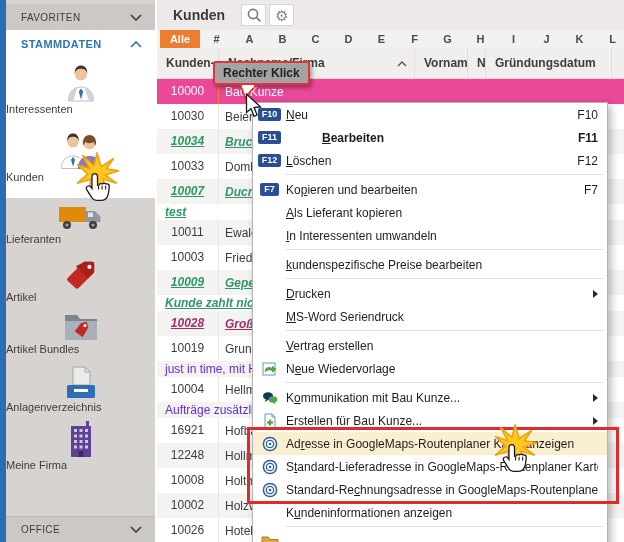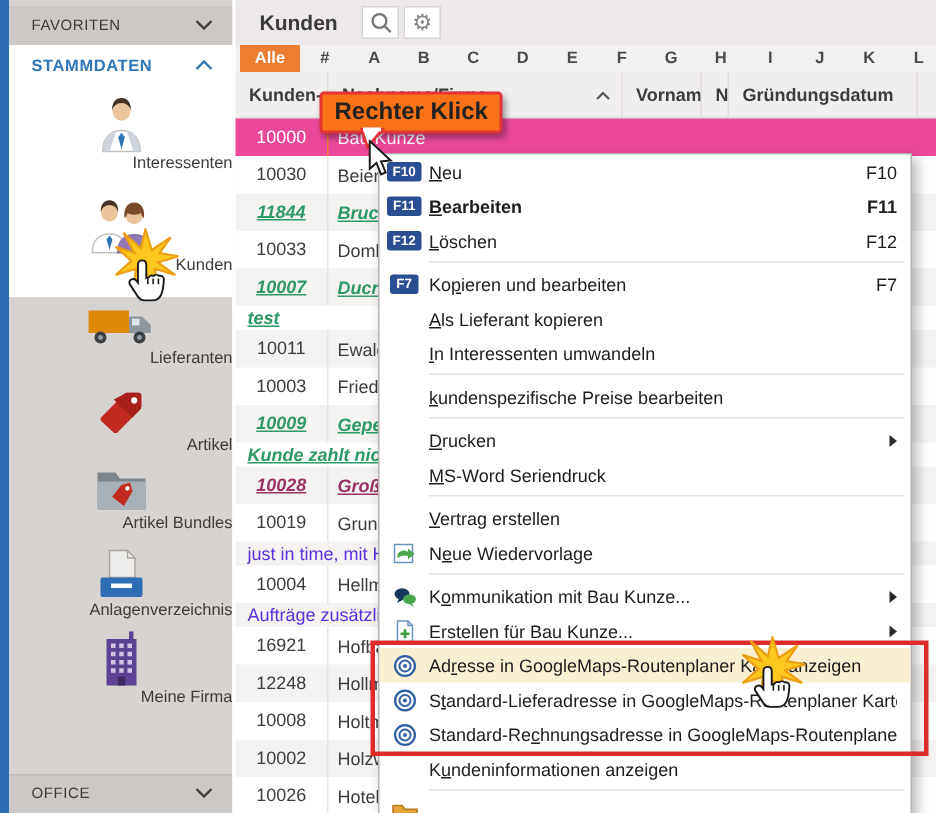--- a/index.html
+++ b/index.html
@@ -11,21 +11,21 @@
   .accent-stripe{position:absolute;left:0;top:0;width:6px;height:100%;background:#2A6DB4;}
   .sec-header{position:absolute;left:6px;right:0;height:26px;display:flex;align-items:center;
       justify-content:space-between;padding:0 13px 0 15px;font-size:10px;font-weight:normal;
       color:#3D3C3B;letter-spacing:.4px;background:#CBC8C6;box-sizing:border-box;}
   #fav-header{top:4px;}
   #office-header{bottom:0;border-top:1px solid #BDBAB8;}
   .white-panel{position:absolute;left:6px;right:0;top:30px;height:168px;background:#FFFFFF;}
   .stamm-header{position:absolute;left:6px;right:0;top:32px;height:24px;display:flex;align-items:center;
       justify-content:space-between;padding:0 13px 0 15px;font-size:11px;font-weight:bold;
       color:#2E75B6;letter-spacing:.4px;box-sizing:border-box;}
-  .side-item{position:absolute;left:6px;width:149px;text-align:right;cursor:pointer;}
+  .side-item{position:absolute;left:6px;width:149px;text-align:left;cursor:pointer;}
   .side-item .icn{display:block;margin:0 auto;}
   .side-label{font-size:11px;color:#3D3C3B;margin-top:1px;}
 
   
   .topbar{position:absolute;left:155px;top:0;width:469px;height:30px;background:#ECE9E8;
       border-left:2px solid #fff;display:flex;align-items:center;box-sizing:border-box;}
   .tb-title{font-size:14px;font-weight:bold;color:#3A3A3A;margin:0 16px 0 16px;}
   .seg{height:22px;background:#fff;border:1px solid #D6D3D1;display:flex;align-items:center;
       justify-content:center;box-sizing:border-box;}
   #seg-icon{width:25px;}
@@ -60,36 +60,36 @@
   .lrow{height:16px;line-height:16px;font-size:12px;padding-left:8px;white-space:nowrap;overflow:hidden;}
   .lrow.alt{background:#F5F3F1;}
   .st-green{color:#2E9966;font-weight:bold;font-style:italic;text-decoration:underline;}
   .st-maroon{color:#993366;font-weight:bold;font-style:italic;text-decoration:underline;}
   .st-violet{color:#5B2EDC;}
 
   
   .menu{position:absolute;left:252px;top:102px;width:356px;height:452px;background:#fff;
       border:1px solid #B5B2AF;box-shadow:3px 3px 8px rgba(0,0,0,.28);z-index:30;box-sizing:border-box;}
   .menu-item{display:flex;align-items:center;height:23px;padding-right:9px;font-size:12px;color:#1D1D1D;cursor:pointer;}
-  .menu-item.bold{font-weight:bold;}
+  .menu-item.bold{font-weight:bold;gap:36px;}
   .menu-item.hl{background:#FBEFD2;}
   .mi-left{width:33px;flex:none;display:flex;align-items:center;justify-content:center;}
   .fkey{background:#2A4E92;color:#fff;font-size:9px;font-weight:bold;padding:2px 4px;border-radius:2px;line-height:1;}
   .mi-label{flex:1;white-space:nowrap;overflow:hidden;}
   .mi-short{margin-left:10px;}
   .mi-arrow{width:0;height:0;border-left:5px solid #2b2b2b;border-top:4px solid transparent;
       border-bottom:4px solid transparent;margin-left:8px;flex:none;}
   .menu-sep{height:6px;position:relative;}
   .menu-sep::after{content:"";position:absolute;left:33px;right:4px;top:2px;border-top:1px solid #E2DFDC;}
 
   
   .redbox{position:absolute;left:247px;width:372px;border:3px solid #E02B2B;z-index:32;
       box-sizing:border-box;pointer-events:none;}
-  .tooltip{position:absolute;left:213px;top:61px;z-index:40;background:#f97316;border:2px solid #E23535;
-      border-radius:3px;padding:3px 8px;font-size:16px;font-weight:bold;color:#222;
+  .tooltip{position:absolute;left:213px;top:61px;z-index:40;background:#a3a3a3;border:2px solid #E23535;
+      border-radius:3px;padding:3px 8px;font-size:12px;font-weight:bold;color:#222;
       box-shadow:2px 3px 4px rgba(0,0,0,.35);white-space:nowrap;}
   .tooltip-tail{position:absolute;left:240px;top:85px;z-index:41;}
   .ann{position:absolute;pointer-events:none;}
 </style>
 </head>
 <body>
 
 <div class="app">
 
   <div class="sidebar">
@@ -241,21 +241,21 @@
     <div id="tbody">
         <div class="trow sel">
           <span class="tnum">10000</span>
           <span class="tname">Bau Kunze</span>
         </div>
         <div class="trow">
           <span class="tnum">10030</span>
           <span class="tname">Beier G</span>
         </div>
         <div class="trow alt">
-          <span class="tnum st-green">11844</span>
+          <span class="tnum st-green">10034</span>
           <span class="tname st-green">Bruck</span>
         </div>
         <div class="trow">
           <span class="tnum">10033</span>
           <span class="tname">Domb</span>
         </div>
         <div class="trow alt">
           <span class="tnum st-green">10007</span>
           <span class="tname st-green">Ducro</span>
         </div>

